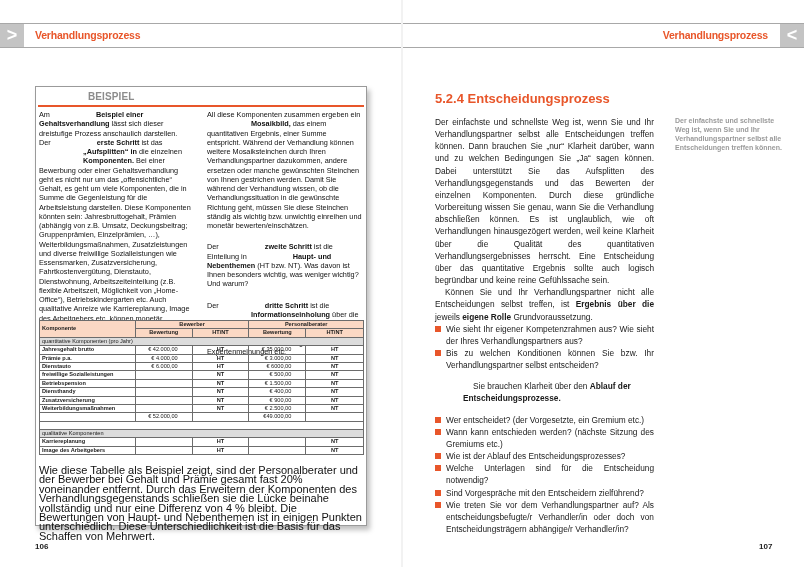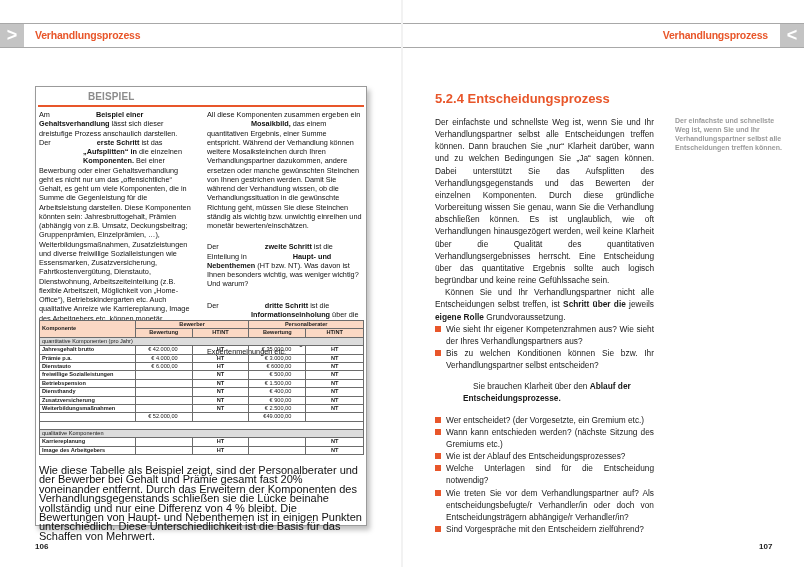--- a/index.html
+++ b/index.html
@@ -206,31 +206,31 @@
 
   <div class="example-closing">Wie diese Tabelle als Beispiel zeigt, sind der Personalberater und der Bewerber bei Gehalt und Prämie gesamt fast 20% voneinander entfernt. Durch das Erweitern der Komponenten des Verhandlungsgegenstands schließen sie die Lücke beinahe vollständig und nur eine Differenz von 4 % bleibt. Die Bewertungen von Haupt- und Nebenthemen ist in einigen Punkten unterschiedlich. Diese Unterschiedlichkeit ist die Basis für das Schaffen von Mehrwert.</div>
 </div>
 
 <div class="page-number left">106</div>
 
 <div class="section-title">5.2.4  Entscheidungsprozess</div>
 
 <div class="body-text">
   <p>Der einfachste und schnellste Weg ist, wenn Sie und Ihr Verhandlungspartner selbst alle Entscheidungen treffen können. Dann brauchen Sie „nur“ Klarheit darüber, wann und zu welchen Bedingungen Sie „Ja“ sagen können. Dabei unterstützt Sie das Aufsplitten des Verhandlungsgegenstands und das Bewerten der einzelnen Komponenten. Durch diese gründliche Vorbereitung wissen Sie genau, wann Sie die Verhandlung abschließen können. Es ist unglaublich, wie oft Verhandlungen hinausgezögert werden, weil keine Klarheit über die Qualität des quantitativen Verhandlungsergebnisses herrscht. Eine Entscheidung über das quantitative Ergebnis sollte auch logisch begründbar und keine reine Gefühlssache sein.</p>
-  <p class="indent"><span>Können Sie und Ihr Verhandlungspartner nicht alle Entscheidungen selbst treffen, ist </span><b>Schritt über die</b><span> jeweils </span><b>eigene Rolle</b><span> Grundvoraussetzung.</span></p>
+  <p class="indent"><span>Können Sie und Ihr Verhandlungspartner nicht alle Entscheidungen selbst treffen, ist </span><b>Ergebnis über die</b><span> jeweils </span><b>eigene Rolle</b><span> Grundvoraussetzung.</span></p>
   <ul class="bullets">
     <li><span class="sq"></span><span>Wie sieht Ihr eigener Kompetenzrahmen aus? Wie sieht der Ihres Verhandlungspartners aus?</span></li>
     <li><span class="sq"></span><span>Bis zu welchen Konditionen können Sie bzw. Ihr Verhandlungspartner selbst entscheiden?</span></li>
   </ul>
   <p class="indent spaced" style="text-align:left"><span>Sie brauchen Klarheit über den </span><b>Ablauf der Entscheidungsprozesse.</b></p>
   <ul class="bullets after-gap">
     <li><span class="sq"></span><span>Wer entscheidet? (der Vorgesetzte, ein Gremium etc.)</span></li>
     <li><span class="sq"></span><span>Wann kann entschieden werden? (nächste Sitzung des Gremiums etc.)</span></li>
     <li><span class="sq"></span><span>Wie ist der Ablauf des Entscheidungsprozesses?</span></li>
     <li><span class="sq"></span><span>Welche Unterlagen sind für die Entscheidung notwendig?</span></li>
+    <li><span class="sq"></span><span>Sind Vorgespräche mit den Entscheidern zielführend?</span></li>
     <li><span class="sq"></span><span>Wie treten Sie vor dem Verhandlungspartner auf? Als entscheidungsbefugte/r Verhandler/in oder doch von Entscheidungsträgern abhängige/r Verhandler/in?</span></li>
-    <li><span class="sq"></span><span>Sind Vorgespräche mit den Entscheidern zielführend?</span></li>
   </ul>
 </div>
 
 <div class="margin-note">Der einfachste und schnellste Weg ist, wenn Sie und Ihr Verhandlungspartner selbst alle Entscheidungen treffen können.</div>
 
 <div class="page-number right">107</div>
 
 </body></html>

